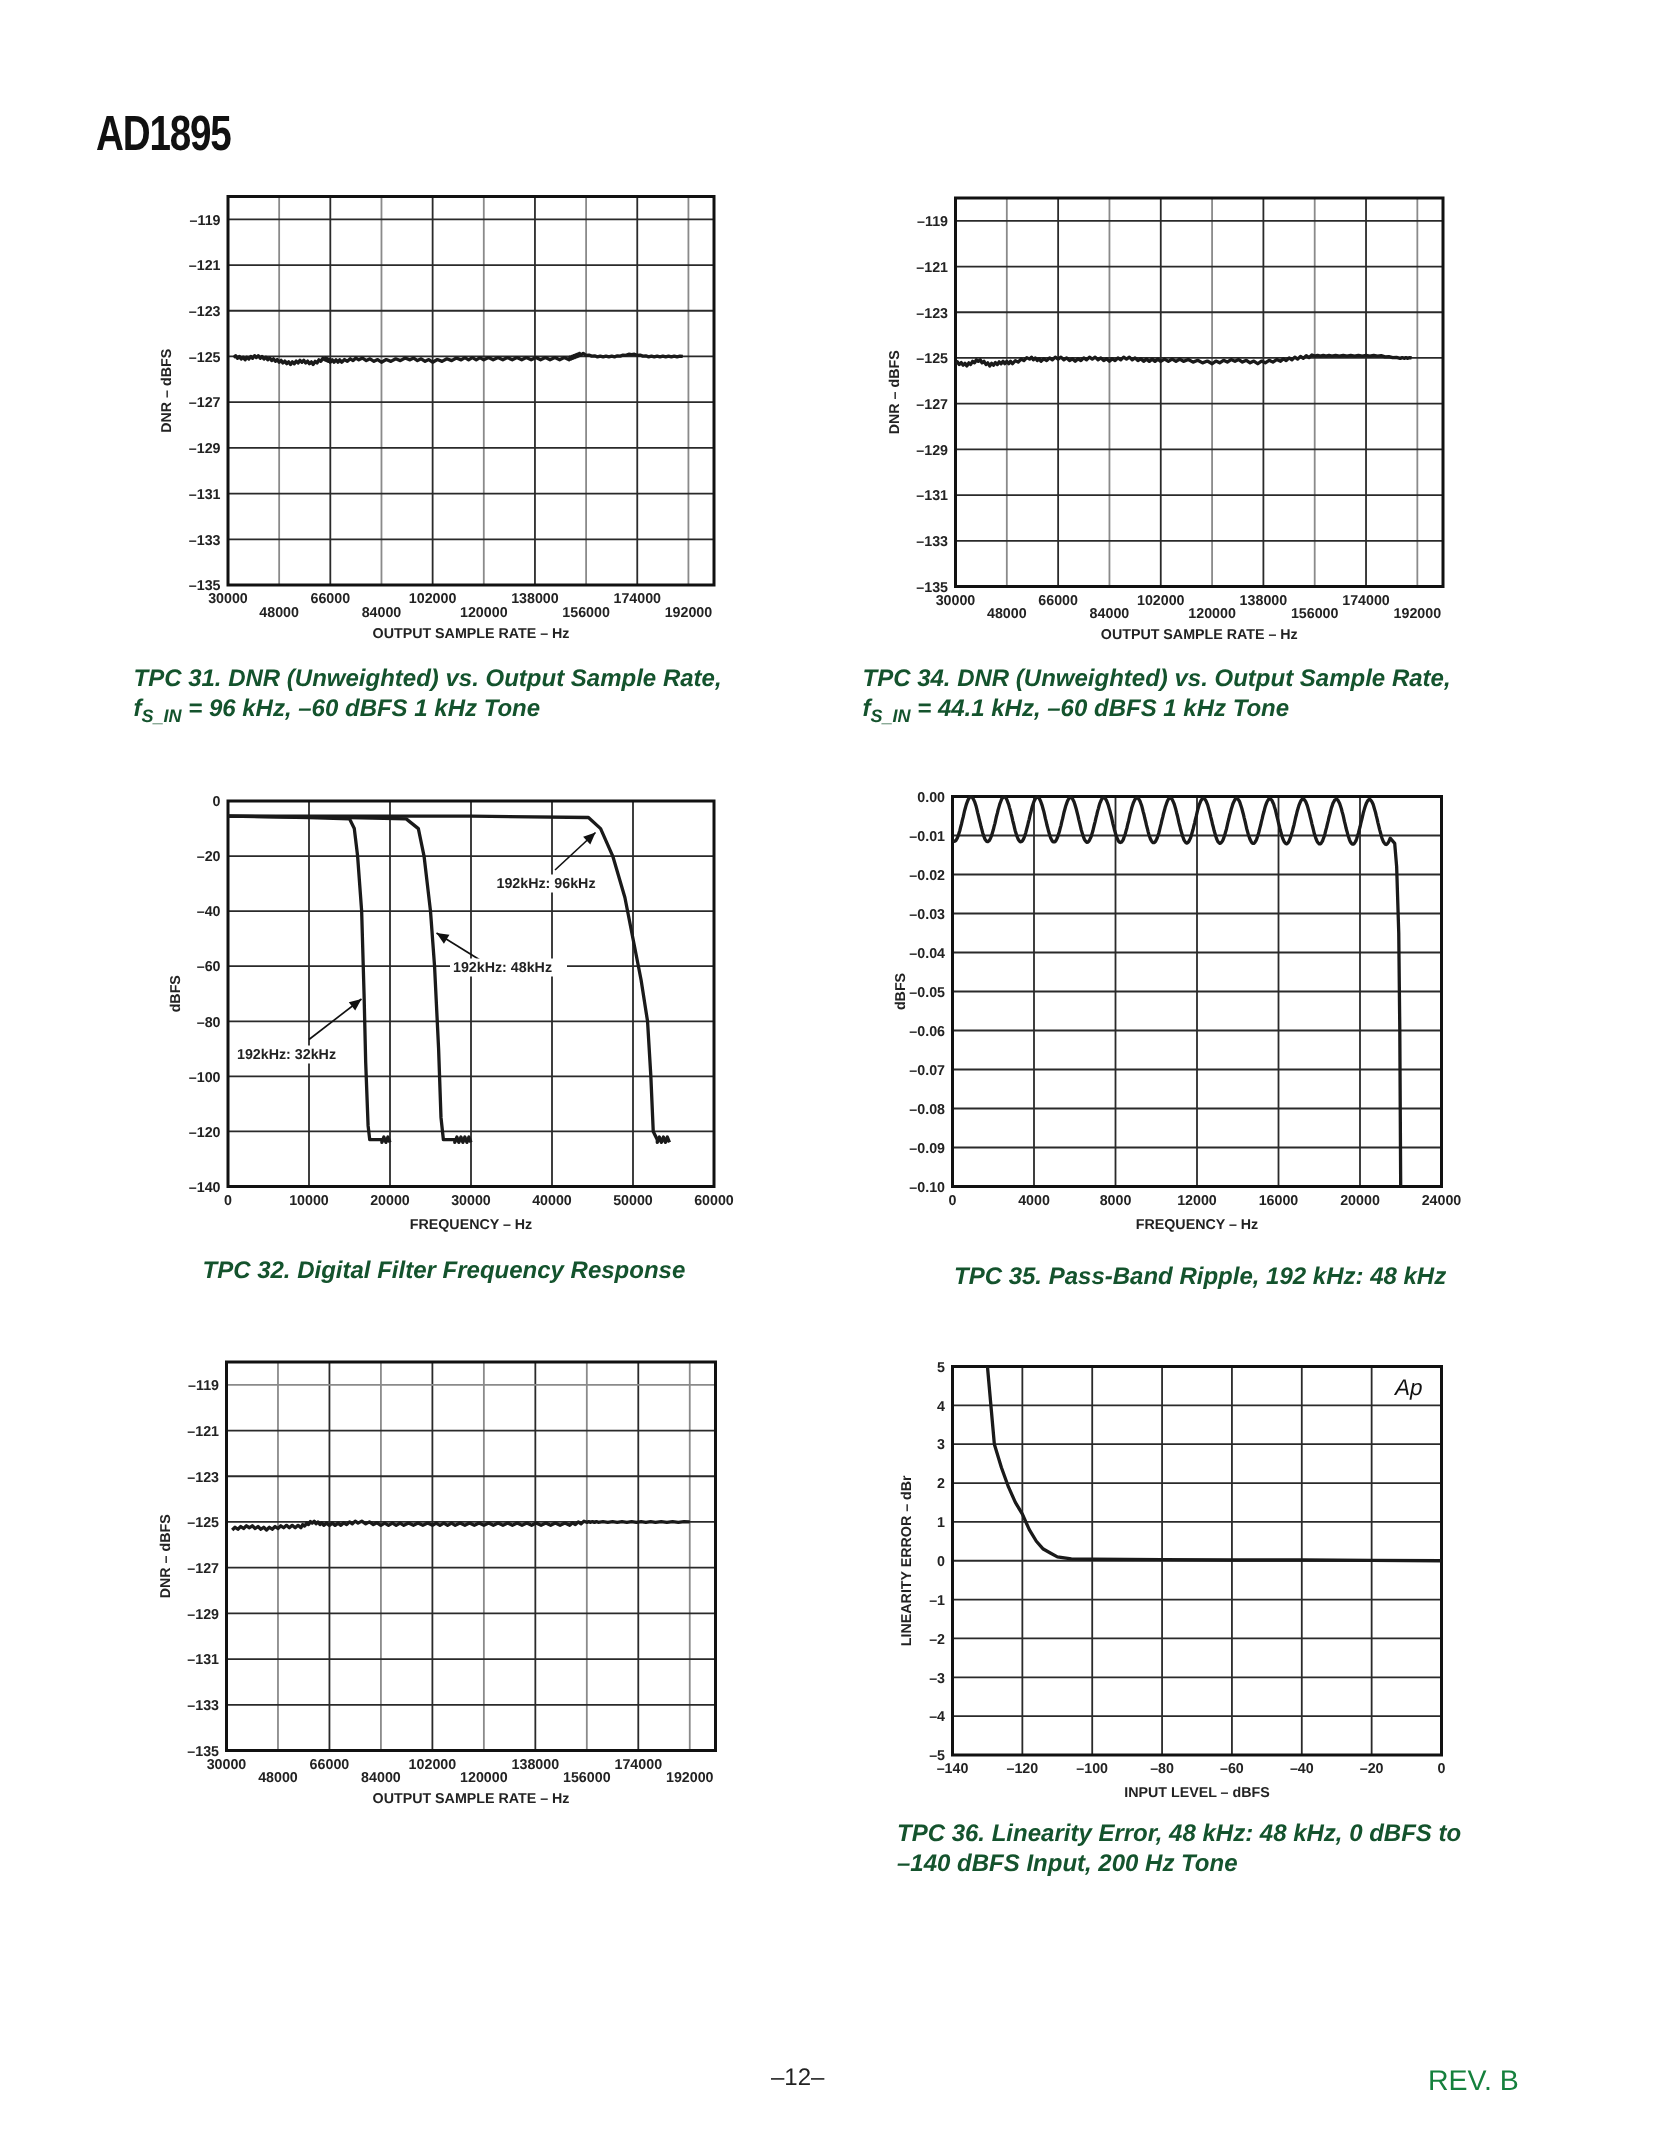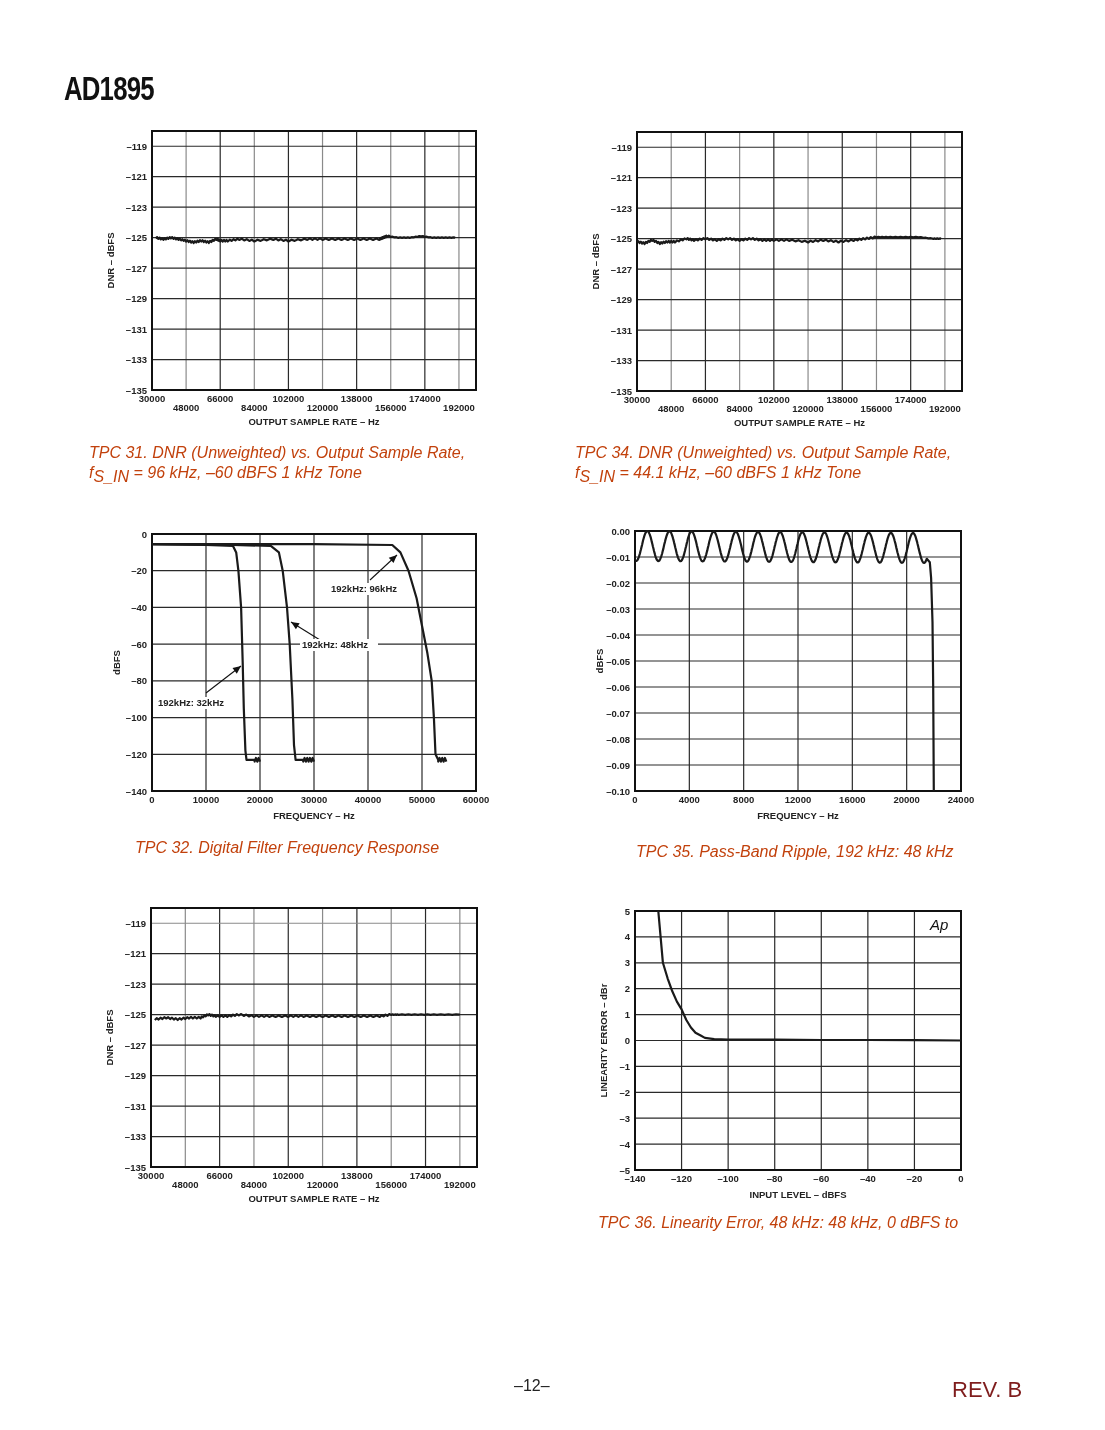--- a/index.html
+++ b/index.html
@@ -1,23 +1,23 @@
 <!DOCTYPE html>
 <html><head>
 <meta charset="utf-8">
 <style>
   html, body { margin: 0; padding: 0; background: #ffffff; }
   body { width: 1105px; height: 1430px; position: relative; overflow: hidden; color: #1a1a1a; font-family: "Liberation Sans", sans-serif; }
   .doc-title { position: absolute; left: 64px; top: 70px; font-family: "Liberation Sans", sans-serif; font-weight: bold; font-size: 33px; letter-spacing: -1px; transform: scaleX(0.78); transform-origin: left top; color: #111; }
   .chart { position: absolute; }
   .chart svg { position: absolute; left: 0; top: 0; overflow: visible; }
-  .caption { position: absolute; font-family: "Liberation Sans", sans-serif; font-style: italic; font-size: 16px; line-height: 20px; color: #c2410c; white-space: nowrap; }
-  .caption sub { font-size: 16px; }
+  .caption { position: absolute; font-family: "Liberation Sans", sans-serif; font-style: italic; font-size: 16px; line-height: 20px; color: #14532d; white-space: nowrap; font-weight: bold; }
+  .caption sub { font-size: 12px; }
   .footer-page { position: absolute; left: 514px; top: 1377px; font-size: 16px; color: #222; font-family: "Liberation Sans", sans-serif; text-align: center; }
-  .footer-rev { position: absolute; left: 952px; top: 1377px; font-size: 22px; color: #7f1d1d; font-family: "Liberation Sans", sans-serif; }
+  .footer-rev { position: absolute; left: 952px; top: 1377px; font-size: 19px; color: #15803d; font-family: "Liberation Sans", sans-serif; }
   .tick { font-family: "Liberation Sans", sans-serif; font-weight: bold; font-size: 9.5px; fill: #222; }
   .axis-label { font-family: "Liberation Sans", sans-serif; font-weight: bold; font-size: 9.5px; fill: #222; }
   .annot { font-family: "Liberation Sans", sans-serif; font-weight: bold; font-size: 9.5px; fill: #222; }
 </style>
 </head>
 <body>
 
 <div class="doc-title">AD1895</div>
 
 <div class="chart" style="left:0;top:0;">
@@ -325,16 +325,17 @@
 </div>
 <div class="caption" style="left:575px;top:443px;">
   <div>TPC 34.  DNR (Unweighted) vs. Output Sample Rate,</div>
   <div><span>f</span><sub>S_IN</sub><span> = 44.1 kHz, –60 dBFS 1 kHz Tone</span></div>
 </div>
 <div class="caption" style="left:620px;top:842px;margin-left:16px;">
   <div>TPC 35.  Pass-Band Ripple, 192 kHz: 48 kHz</div>
 </div>
 <div class="caption" style="left:598px;top:1213px;">
   <div>TPC 36.  Linearity Error, 48 kHz: 48 kHz, 0 dBFS to</div>
+  <div>–140 dBFS Input, 200 Hz Tone</div>
 </div>
 
 <div class="footer-page">–12–</div>
 <div class="footer-rev">REV. B</div>
 
 </body></html>

